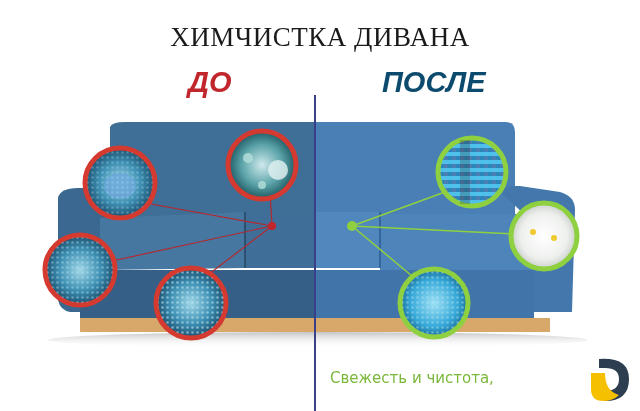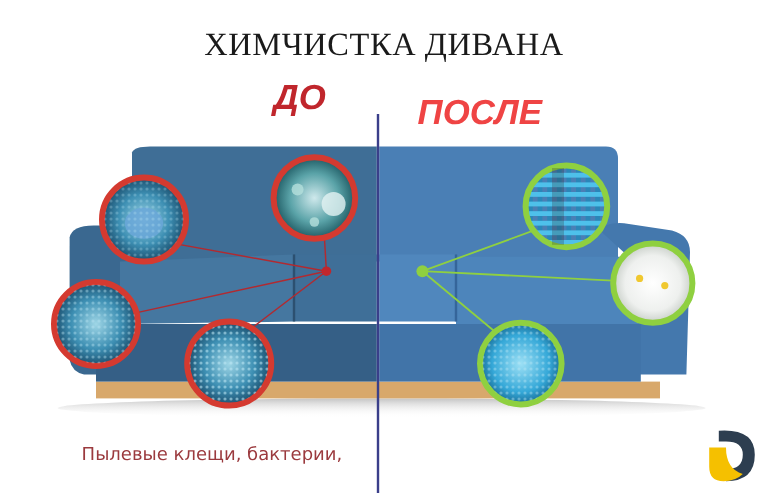--- a/index.html
+++ b/index.html
@@ -1,20 +1,20 @@
 <!DOCTYPE html>
 <html><head>
 <meta charset="utf-8">
 <style>
   html,body{margin:0;padding:0;}
   body{width:640px;height:411px;background:#ffffff;position:relative;overflow:hidden;font-family:"DejaVu Sans","Liberation Sans",sans-serif;}
   .title{position:absolute;left:0;width:640px;top:22px;text-align:center;font-size:27px;color:#1a1a1a;letter-spacing:0.5px;font-family:Liberation Serif, serif;}
   .lbl{position:absolute;top:66px;font-size:29px;font-weight:bold;font-style:italic;font-family:"Liberation Sans",sans-serif;}
-  .before{left:188px;color:#c0262c;margin-left:40px;}
-  .after{left:348px;color:#ef4444;margin-top:12px;}
+  .before{left:188px;color:#c0262c;}
+  .after{left:382px;color:#0c4a6e;}
   .divider{position:absolute;left:314px;top:95px;width:2px;height:316px;background:#3a3f8a;}
   svg.scene{position:absolute;left:0;top:0;}
   .cap{position:absolute;font-size:15px;line-height:20px;font-family:"DejaVu Sans",sans-serif;}
   .cap-l{left:68px;top:368px;color:#9b3a3e;}
   .cap-r{left:330px;top:368px;color:#7ab83a;white-space:nowrap;}
   .logo{position:absolute;left:585px;top:355px;width:48px;height:48px;}
 </style>
 </head>
 <body>
 
@@ -121,21 +121,21 @@
   </g>
   <g>
     <circle cx="434" cy="303" r="34" fill="url(#micro-green)" stroke="#8fd040" stroke-width="5"></circle>
     <circle cx="434" cy="303" r="32" fill="url(#dots)" opacity="0.5"></circle>
   </g>
 </svg>
 
 <div class="divider"></div>
 
 <div class="cap cap-l">
-  <div>Пылевые клещи, бактерии,</div>
 </div>
 <div class="cap cap-r">
+  <div>Свежесть и чистота,</div>
 </div>
 
 <svg class="logo" viewBox="0 0 48 48">
   <path d="M14 4 Q44 2 44 24 Q44 46 20 46 L20 36 Q34 36 34 24 Q34 13 20 13 L14 13 Z" fill="#2d3e50"></path>
   <path d="M6 18 L20 18 Q20 36 34 40 Q28 46 18 46 Q6 46 6 34 Z" fill="#f5c000"></path>
 </svg>
 
 </body></html>

